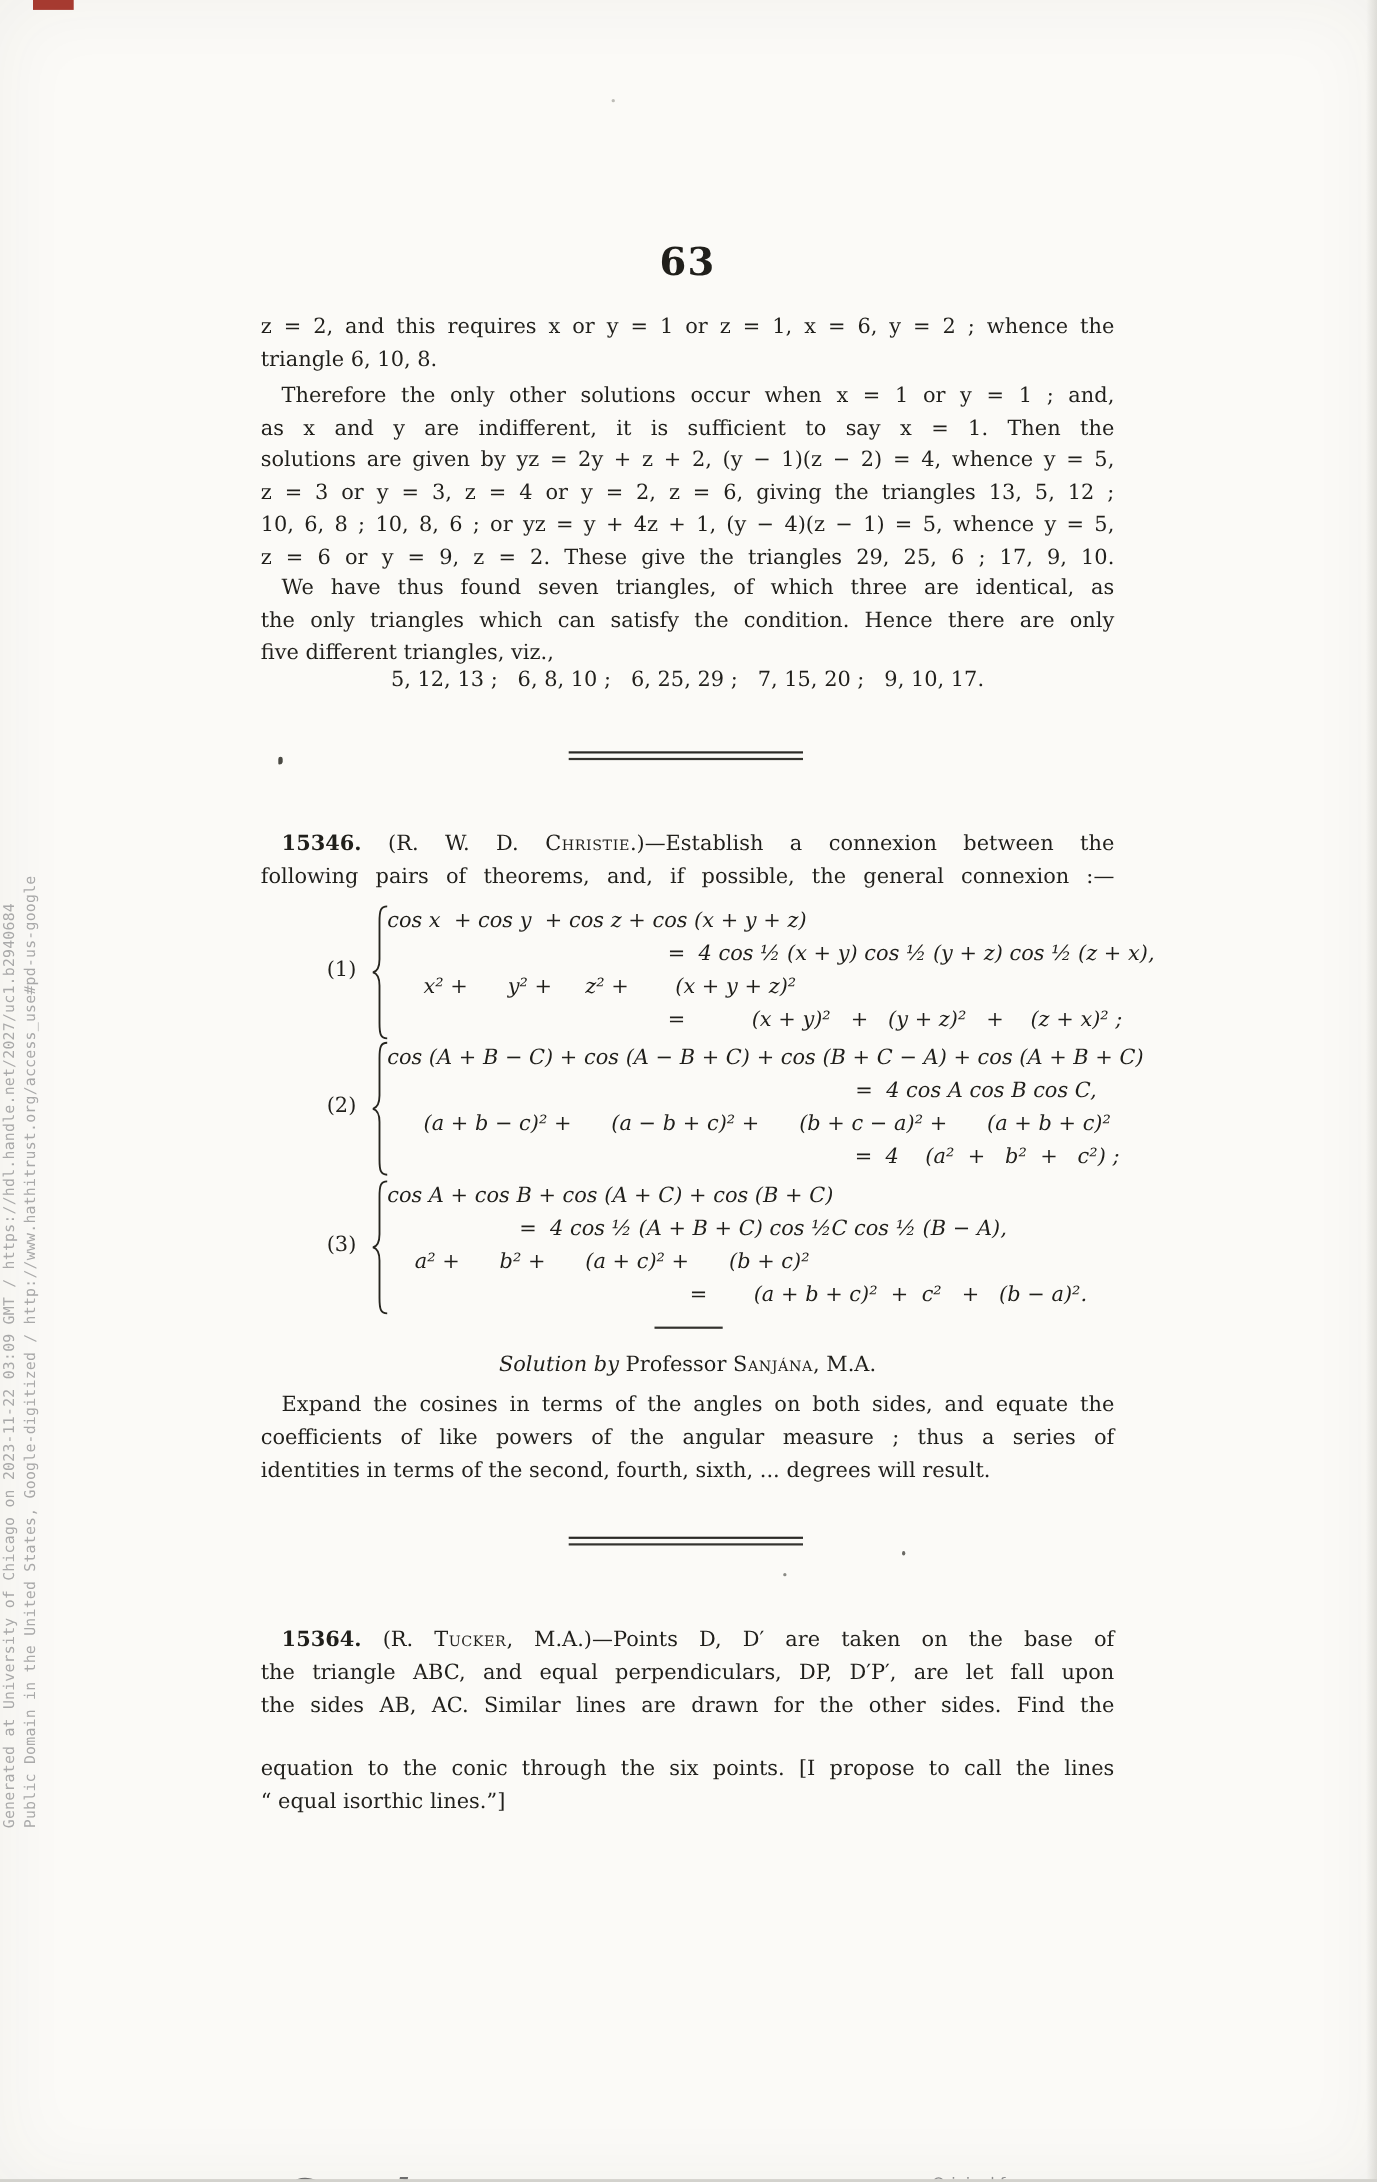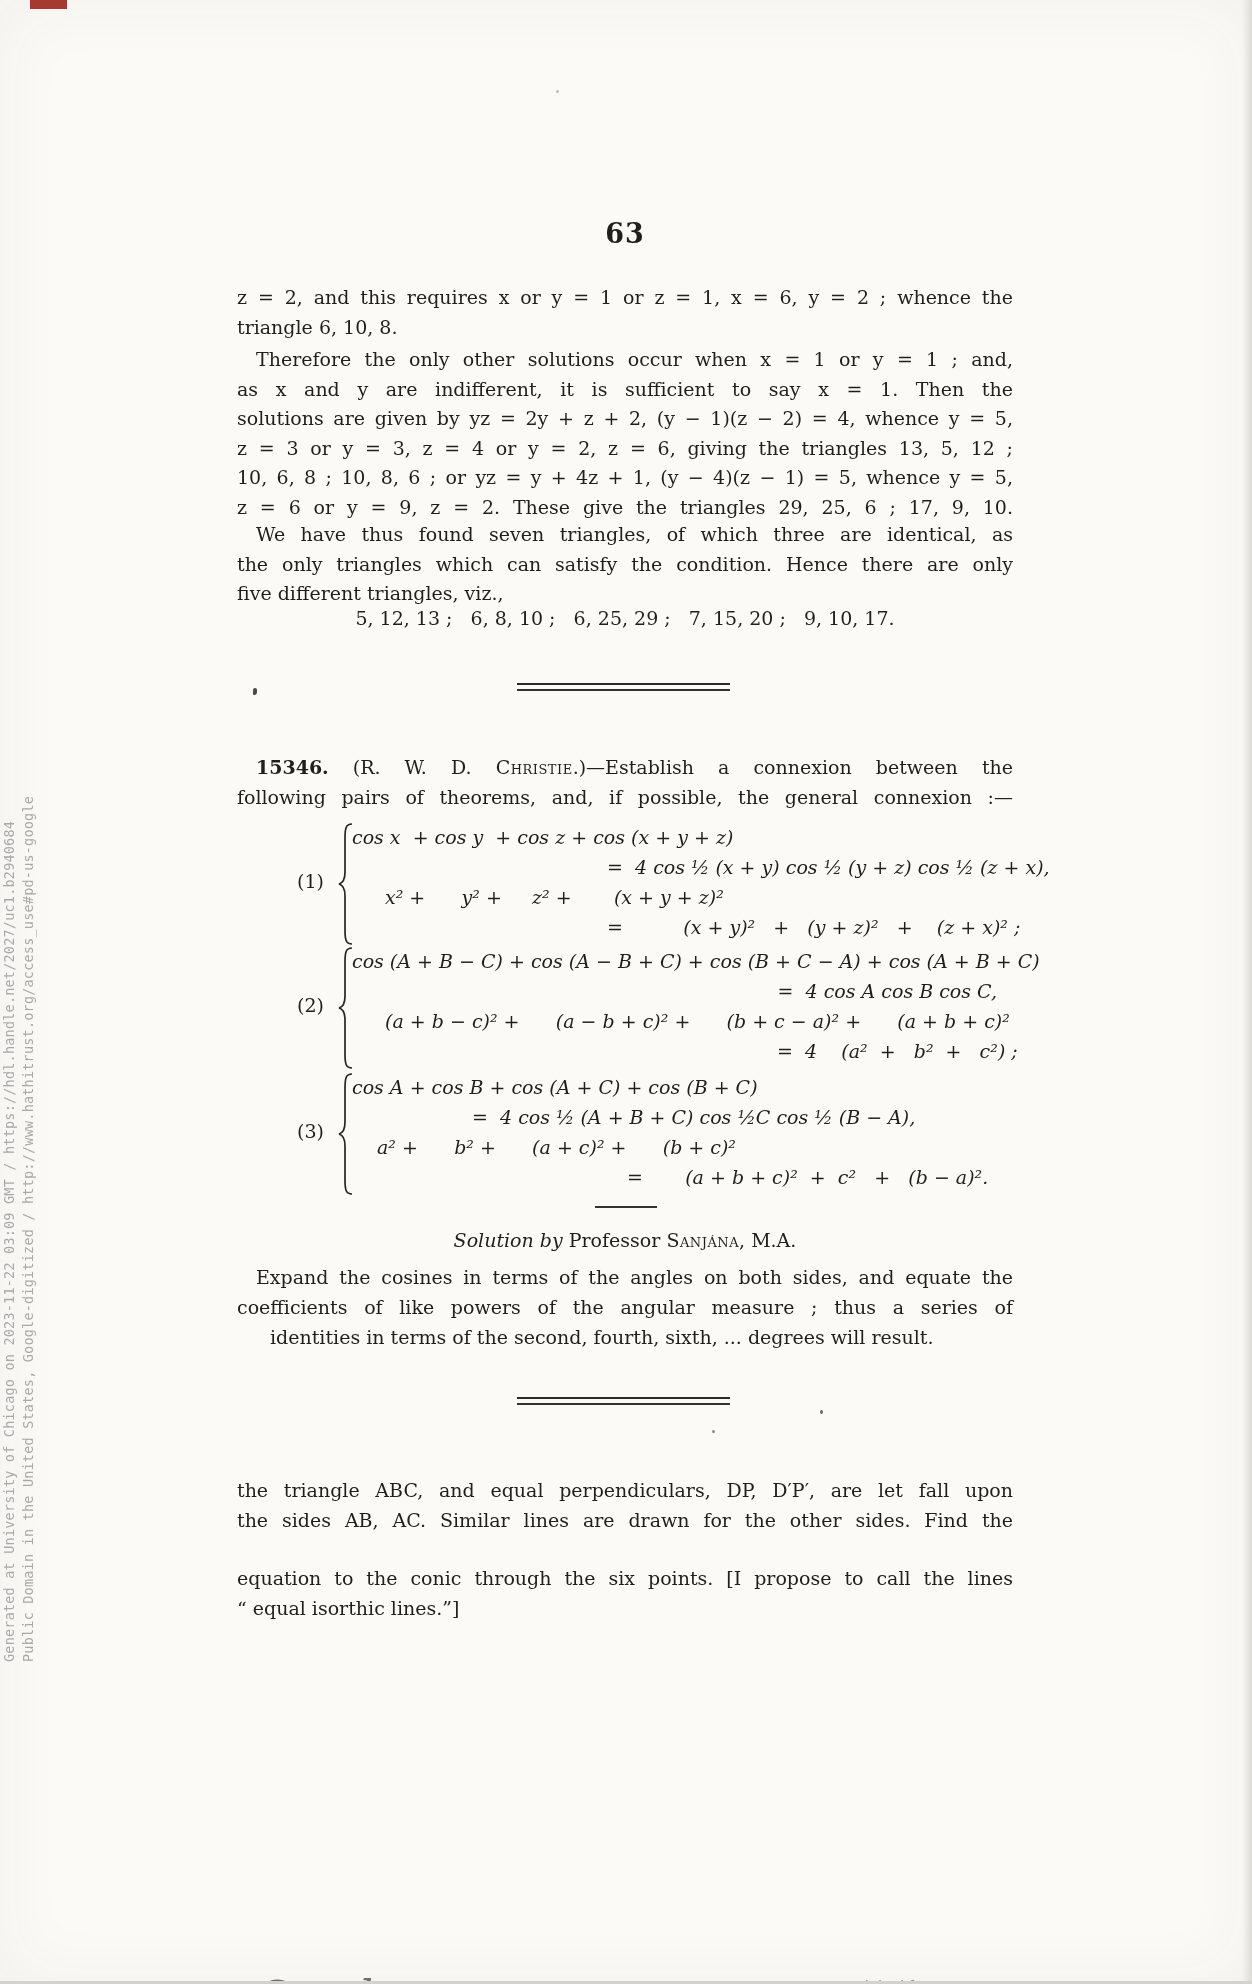--- a/index.html
+++ b/index.html
@@ -13,21 +13,21 @@
 
   
   #sidebar{position:absolute;left:-430px;top:1192px;width:900px;height:40px;
         transform:rotate(-90deg);transform-origin:center;
         font-family:"DejaVu Sans Mono","Liberation Mono",monospace;
         font-size:13.5px;line-height:19px;color:#a9a9a9;letter-spacing:.2px;white-space:nowrap;}
 
   
   #content{position:absolute;left:237px;top:0;width:776px;}
   .abs{position:absolute;left:0;width:776px;}
-  .pagenum{font-size:27px;font-weight:bold;text-align:center;letter-spacing:1px;}
+  .pagenum{font-size:35px;font-weight:bold;text-align:center;letter-spacing:1px;}
   .tl{font-size:19px;line-height:29.5px;text-align:justify;}
   .j{text-align-last:justify;}
   .ind{text-indent:19px;}
   .center{text-align:center;}
   .pre{white-space:pre;}
   .bold{font-weight:bold;}
   .sc{font-variant:small-caps;letter-spacing:.5px;}
   .it{font-style:italic;}
 
   .divider{position:absolute;left:280px;width:213px;height:4px;
@@ -154,26 +154,27 @@
       </div>
     </div>
 
     <div class="rule-small" style="top:1206px;"></div>
 
     <div class="abs tl center" style="top:1226px;"><span class="it">Solution by</span><span> Professor </span><span class="sc">Sanjána</span><span>, M.A.</span></div>
 
     <div class="abs" style="top:1262px;">
       <div class="tl j ind" style="line-height:30px;">Expand the cosines in terms of the angles on both sides, and equate the</div>
       <div class="tl j" style="line-height:30px;">coefficients of like powers of the angular measure ; thus a series of</div>
-      <div class="tl" style="line-height:30px;margin-left:33px;">identities in terms of the second, fourth, sixth, ... degrees will result.</div>
+      <div class="tl" style="line-height:30px;">identities in terms of the second, fourth, sixth, ... degrees will result.</div>
     </div>
 
     <div class="divider" style="top:1397px;"></div>
 
     <div class="abs" style="top:1475px;">
+      <div class="tl j ind" style="line-height:30px;"><span class="bold">15364.</span><span>  (R. </span><span class="sc">Tucker</span><span>, M.A.)—Points D, D′ are taken on the base of</span></div>
       <div class="tl j" style="line-height:30px;">the triangle ABC, and equal perpendiculars, DP, D′P′, are let fall upon</div>
       <div class="tl j" style="line-height:30px;">the sides AB, AC.  Similar lines are drawn for the other sides.  Find the</div>
       <div class="tl j" style="line-height:30px;margin-top:28px;">equation to the conic through the six points.  [I propose to call the lines</div>
       <div class="tl" style="line-height:30px;">“ equal isorthic lines.”]</div>
     </div>
 
   </div>
 
   <div class="speck" style="left:253px;top:688px;width:4px;height:7px;background:#4a4943;border-radius:2px 2px 3px 1px;"></div>
   <div class="speck" style="left:712px;top:1430px;width:3px;height:3px;background:#8a8a85;"></div>

